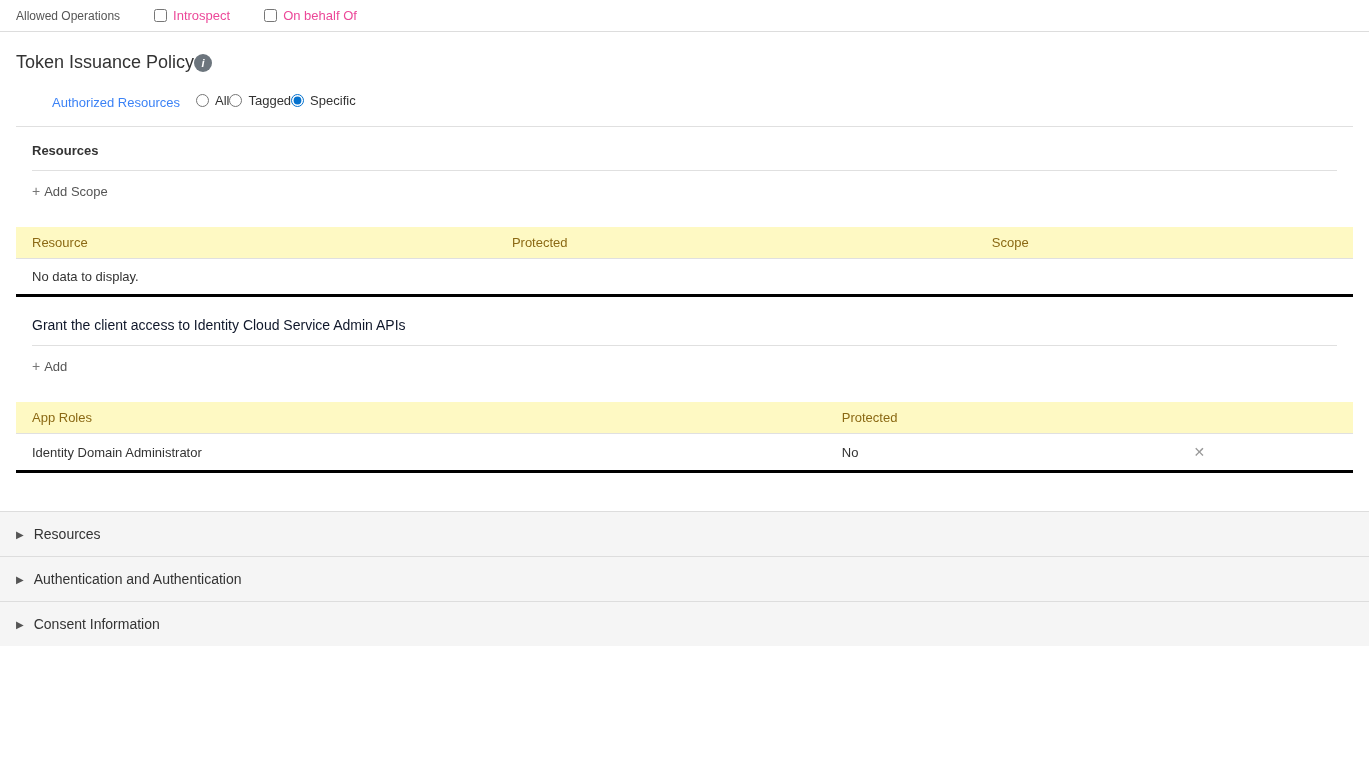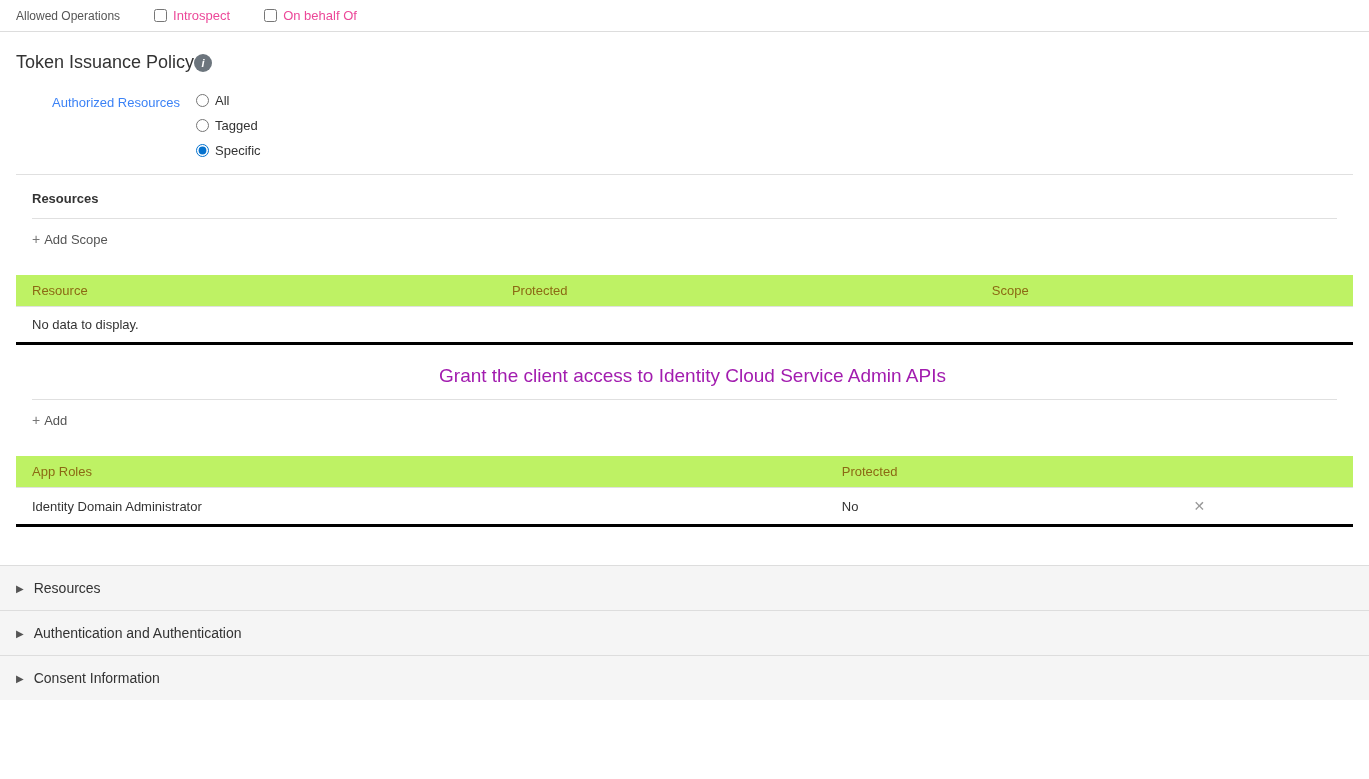--- a/index.html
+++ b/index.html
@@ -76,22 +76,22 @@
       min-width: 180px;
       font-size: 13px;
       color: #3b82f6;
       padding-top: 2px;
       text-align: right;
       padding-right: 16px;
     }
 
     .radio-group {
       display: flex;
-      flex-direction: column;
-      gap: 10px;
+      flex-direction: row;
+      gap: 0;
     }
 
     .radio-option {
       display: flex;
       align-items: center;
       gap: 6px;
       cursor: pointer;
     }
 
     .radio-option input[type="radio"] {
@@ -141,21 +141,21 @@
       margin-bottom: 8px;
     }
 
     .data-table th {
       text-align: left;
       padding: 8px 16px;
       font-size: 13px;
       font-weight: 500;
       color: #8b6914;
       border-bottom: 1px solid #e0e0e0;
-      background: #bef264;
+      background: #fef9c3;
     }
 
     .data-table td {
       padding: 10px 16px;
       font-size: 13px;
       color: #333;
       border-bottom: 3px solid #000000;
     }
 
     .no-data {
@@ -163,25 +163,24 @@
       color: #555;
       padding: 10px 16px;
       border-bottom: 1px solid #e0e0e0;
     }
 
     .grant-section {
       margin-top: 20px;
     }
 
     .grant-title {
-      font-size: 19px;
-      color: #a21caf;
+      font-size: 14px;
+      color: #0f172a;
       margin-bottom: 12px;
       margin-left: 16px;
-      text-align: center;
     }
 
     .delete-btn {
       background: none;
       border: none;
       cursor: pointer;
       color: #999;
       font-size: 14px;
       padding: 0;
     }

